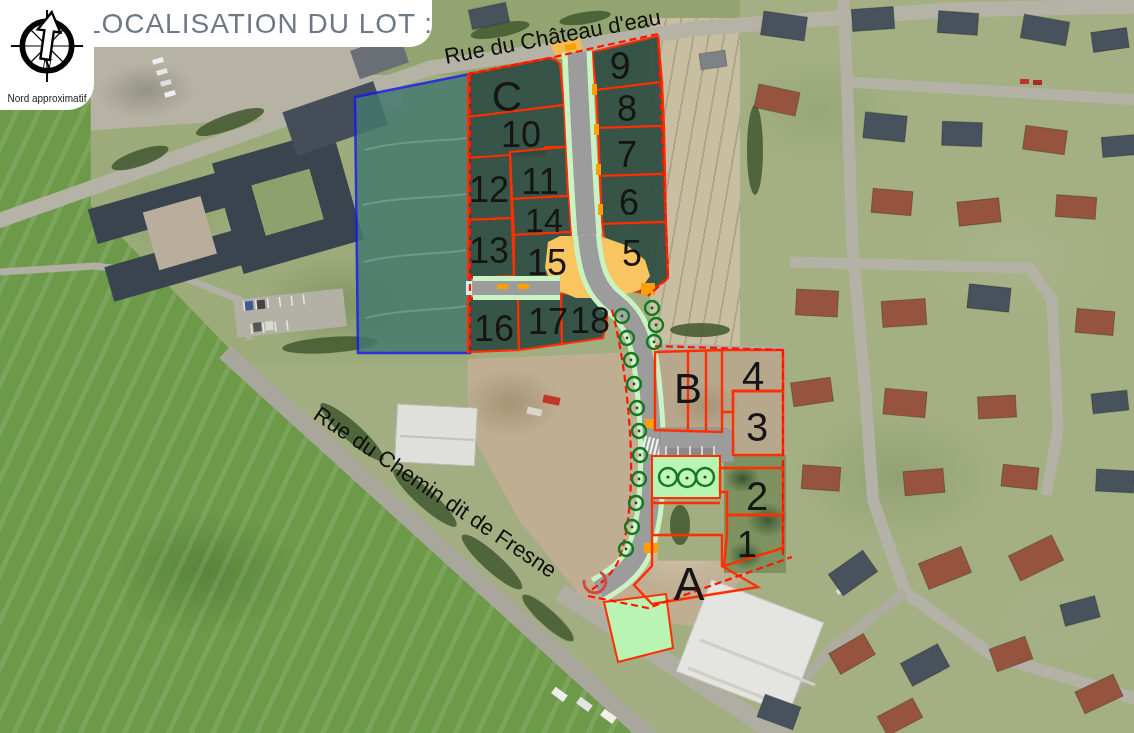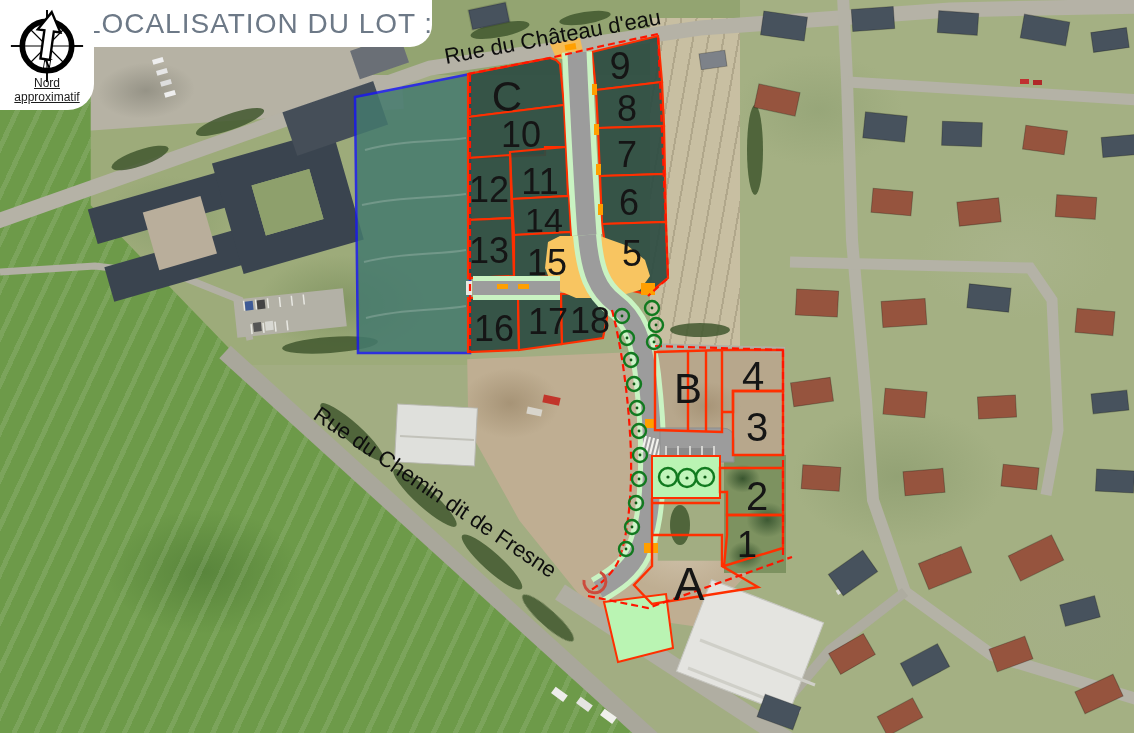--- a/index.html
+++ b/index.html
@@ -66,21 +66,21 @@
   .title-panel{
     left:86px;top:0;width:346px;height:47px;background:#fff;
     border-radius:0 0 22px 0;z-index:29;
     display:flex;align-items:center;justify-content:center;
   }
   .title-text{
     color:#6d7987;font-size:28px;letter-spacing:1px;white-space:nowrap;
   }
   .compass-label{
     position:absolute;left:0;right:0;bottom:6px;text-align:center;
-    font-size:12px;color:#1b1b1b;text-decoration:underline;
+    font-size:10px;color:#1b1b1b;
   }
   .lot-label{fill:#151515;font-family:"Liberation Sans",sans-serif;}
   .street-label{fill:#0d0d0d;font-family:"Liberation Sans",sans-serif;font-size:22px;}
 </style>
 </head>
 <body>
 
 <div id="stage">
 
   <div class="patch field-midleft"></div>

